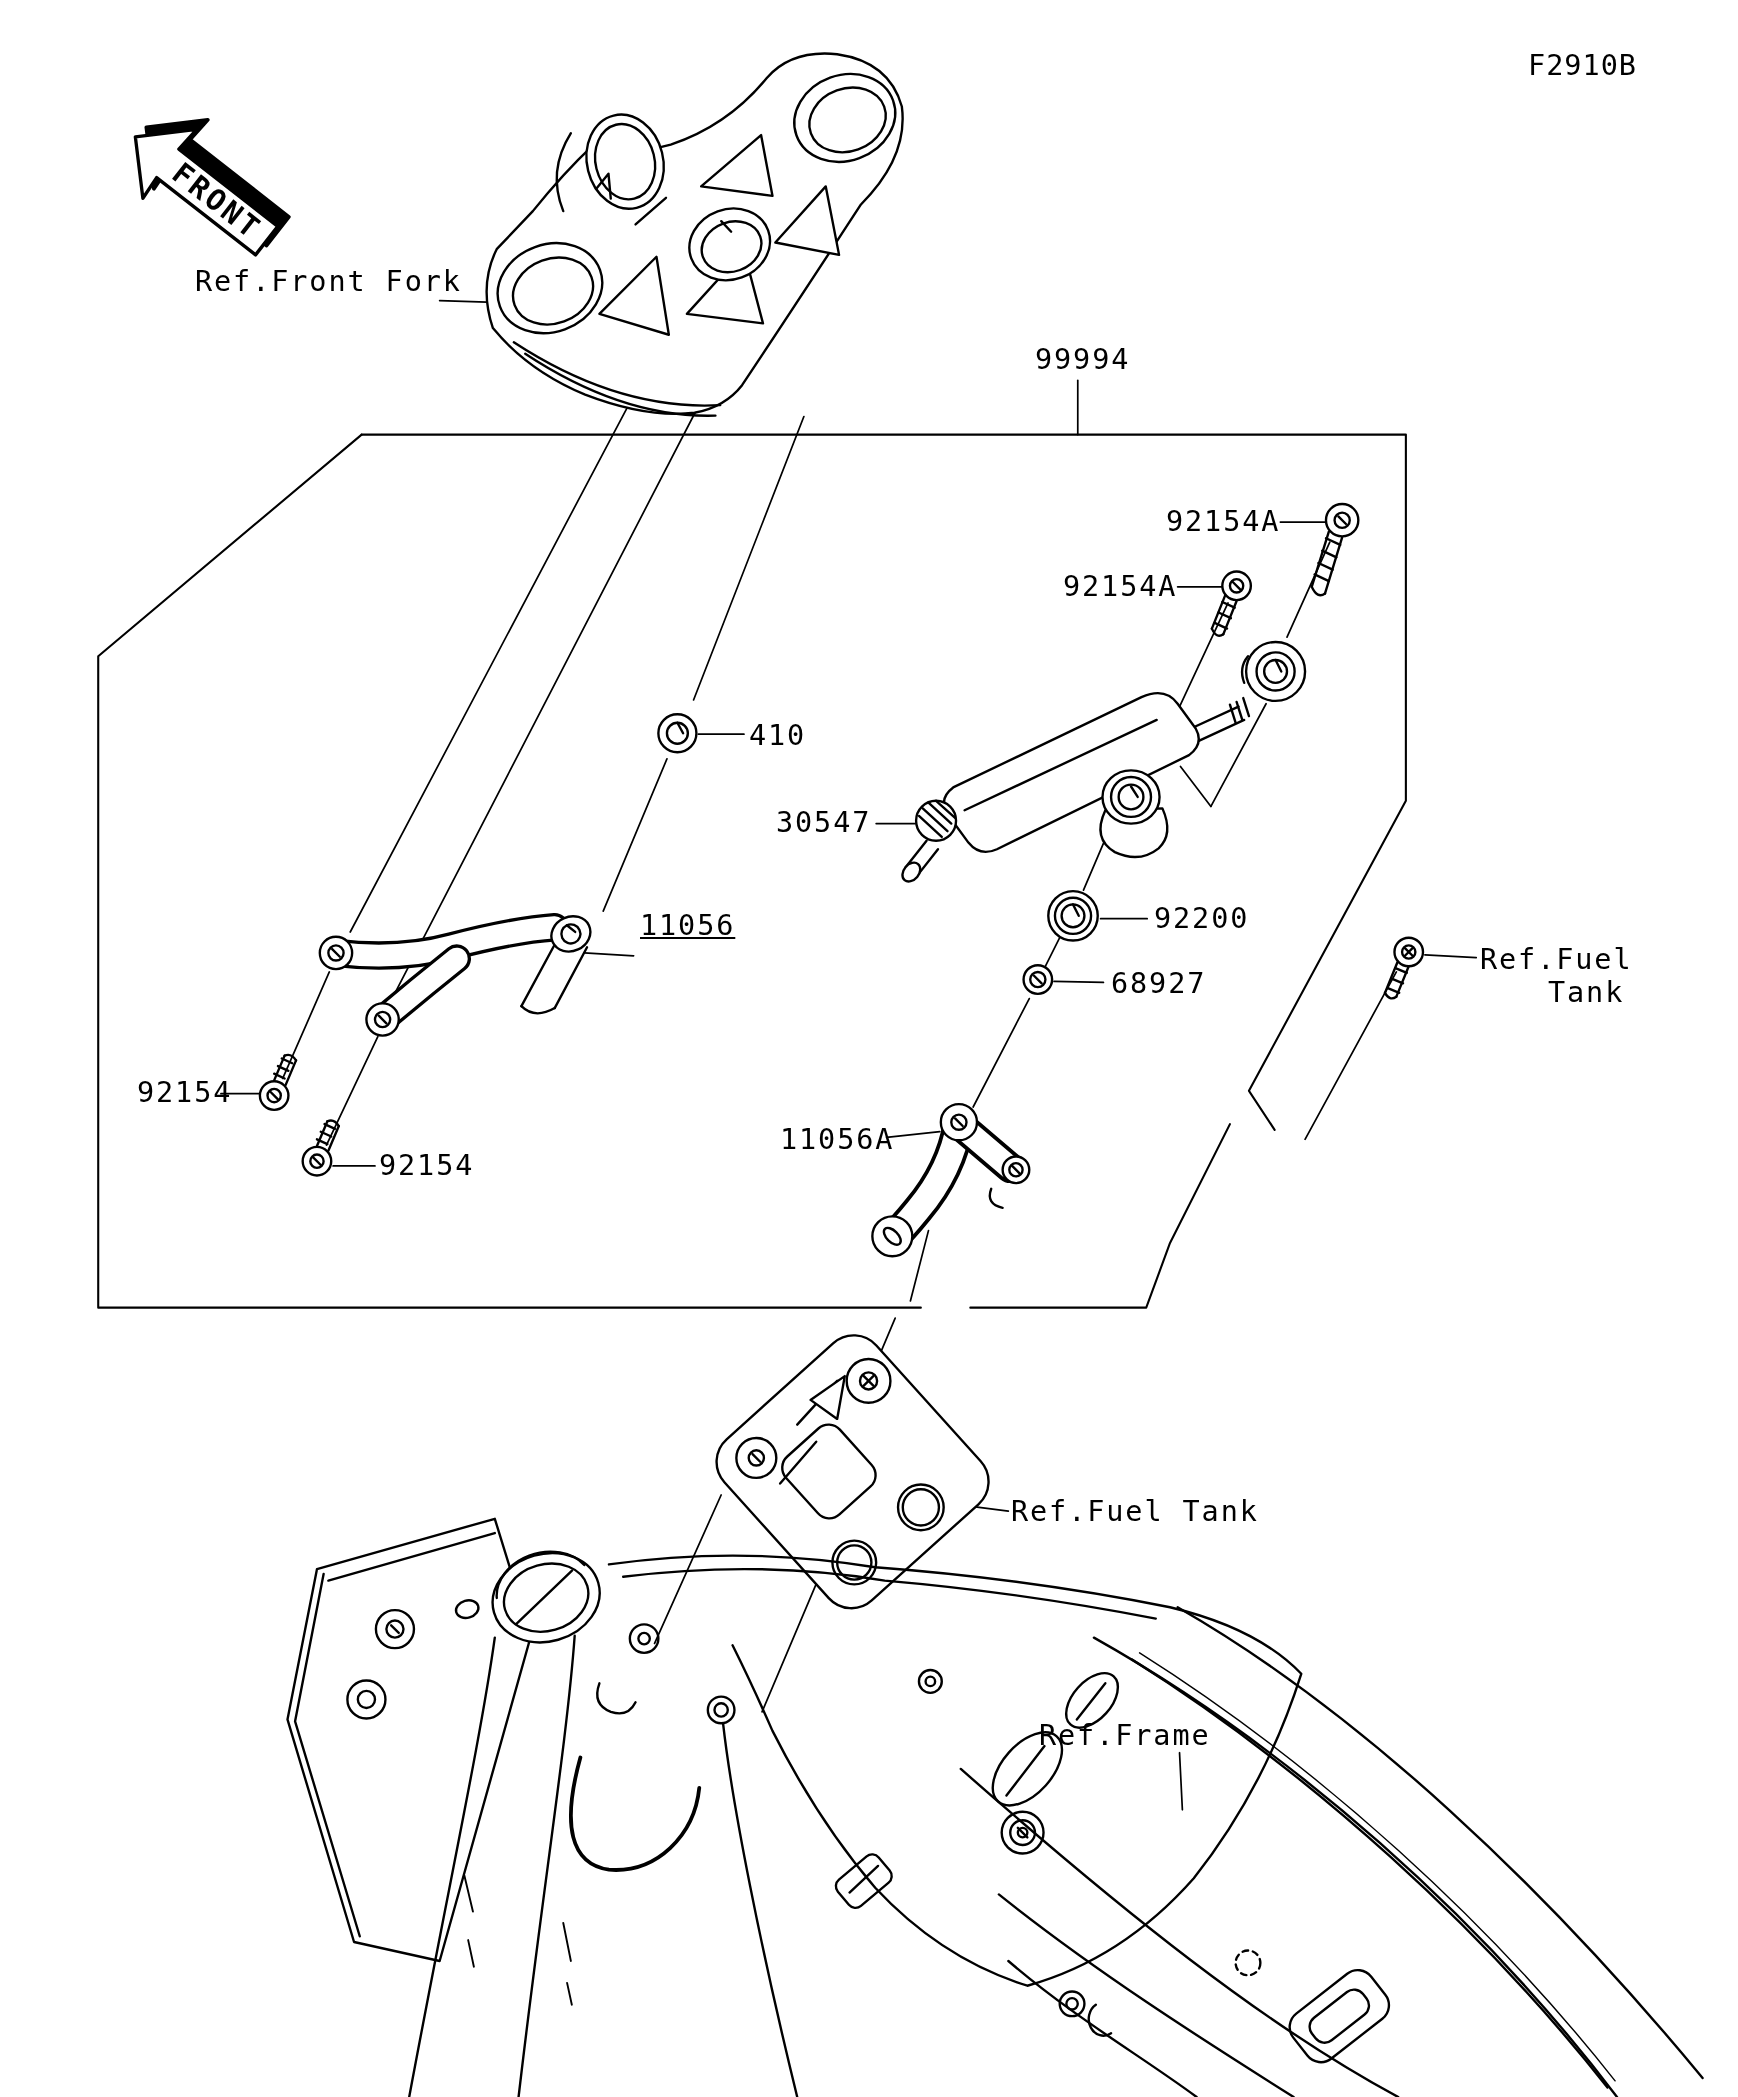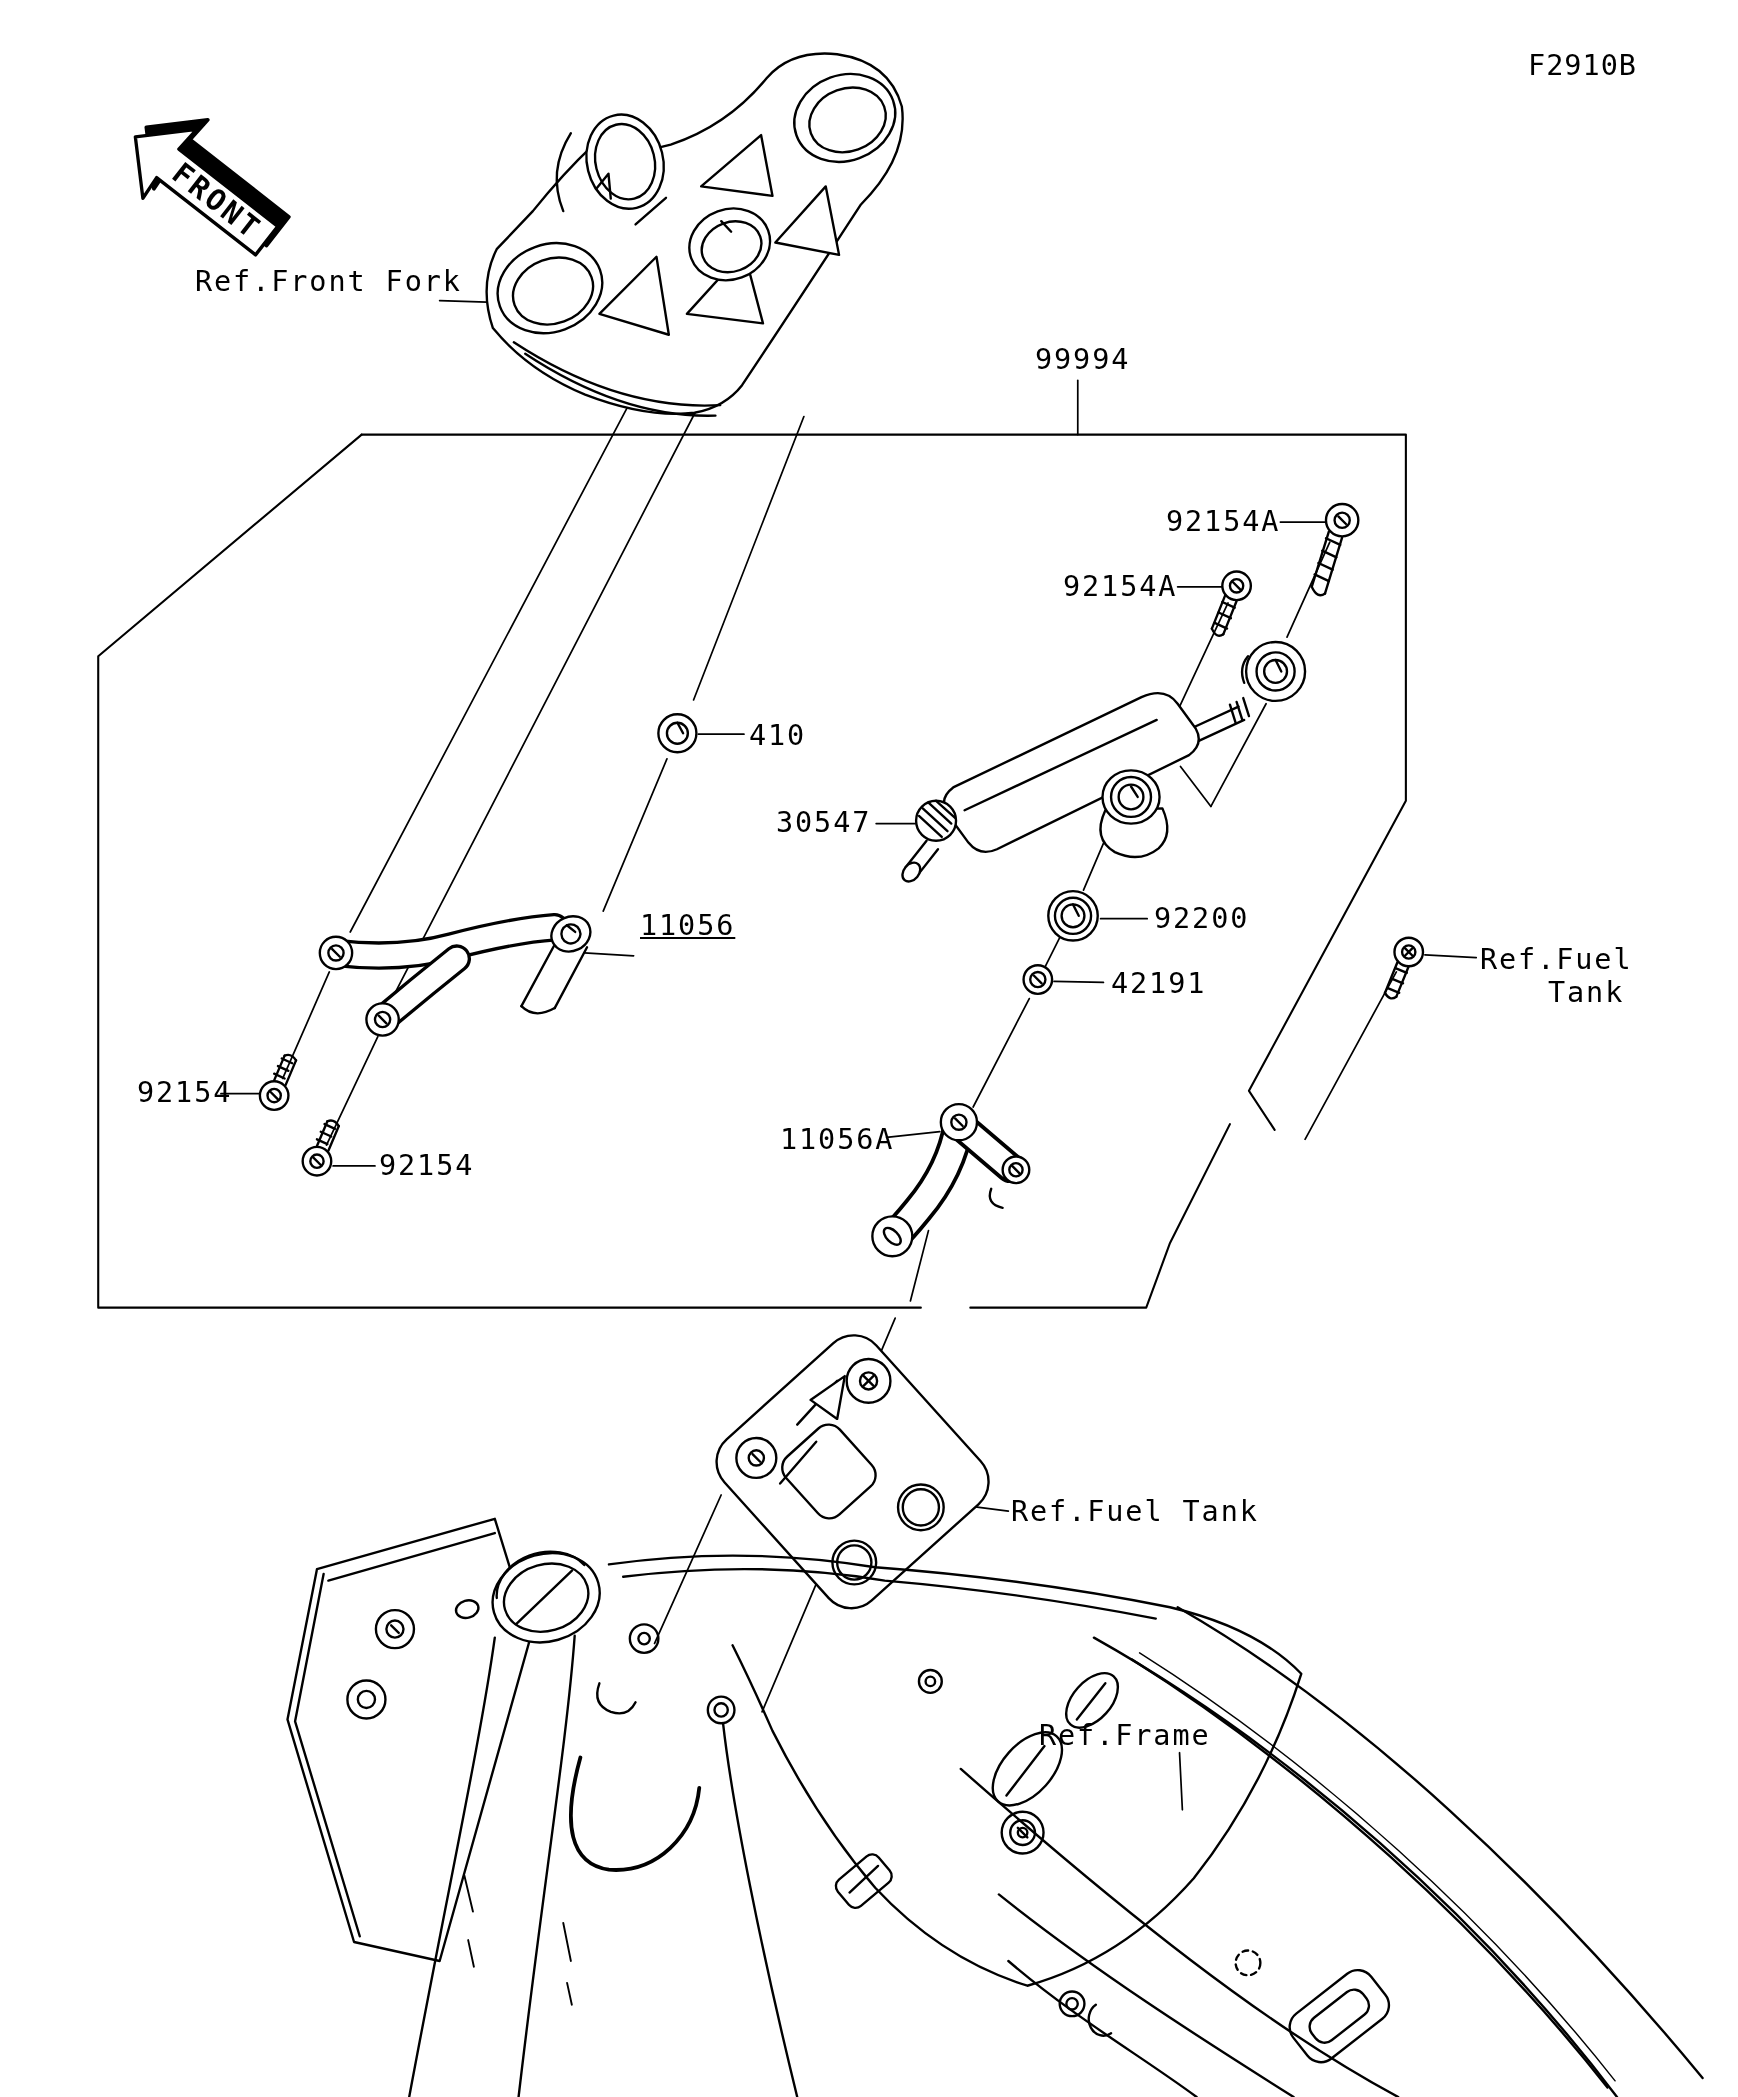--- a/index.html
+++ b/index.html
@@ -319,21 +319,21 @@
   <div class="lbl" style="left:1063px;top:571px;">92154A</div>
 
   <div class="lbl" style="left:749px;top:720px;">410</div>
 
   <div class="lbl" style="left:776px;top:807px;">30547</div>
 
   <div class="lbl" style="left:640px;top:910px;text-decoration:underline;">11056</div>
 
   <div class="lbl" style="left:1154px;top:903px;">92200</div>
 
-  <div class="lbl" style="left:1111px;top:968px;">42191</div>
+  <div class="lbl" style="left:1111px;top:968px;">68927</div>
 
   <div class="lbl" style="left:1480px;top:944px;text-align:center;">Ref.Fuel</div>
   <div class="lbl" style="left:1548px;top:977px;">Tank</div>
 
   <div class="lbl" style="left:137px;top:1077px;">92154</div>
 
   <div class="lbl" style="left:379px;top:1150px;">92154</div>
 
   <div class="lbl" style="left:780px;top:1124px;">11056A</div>
 

